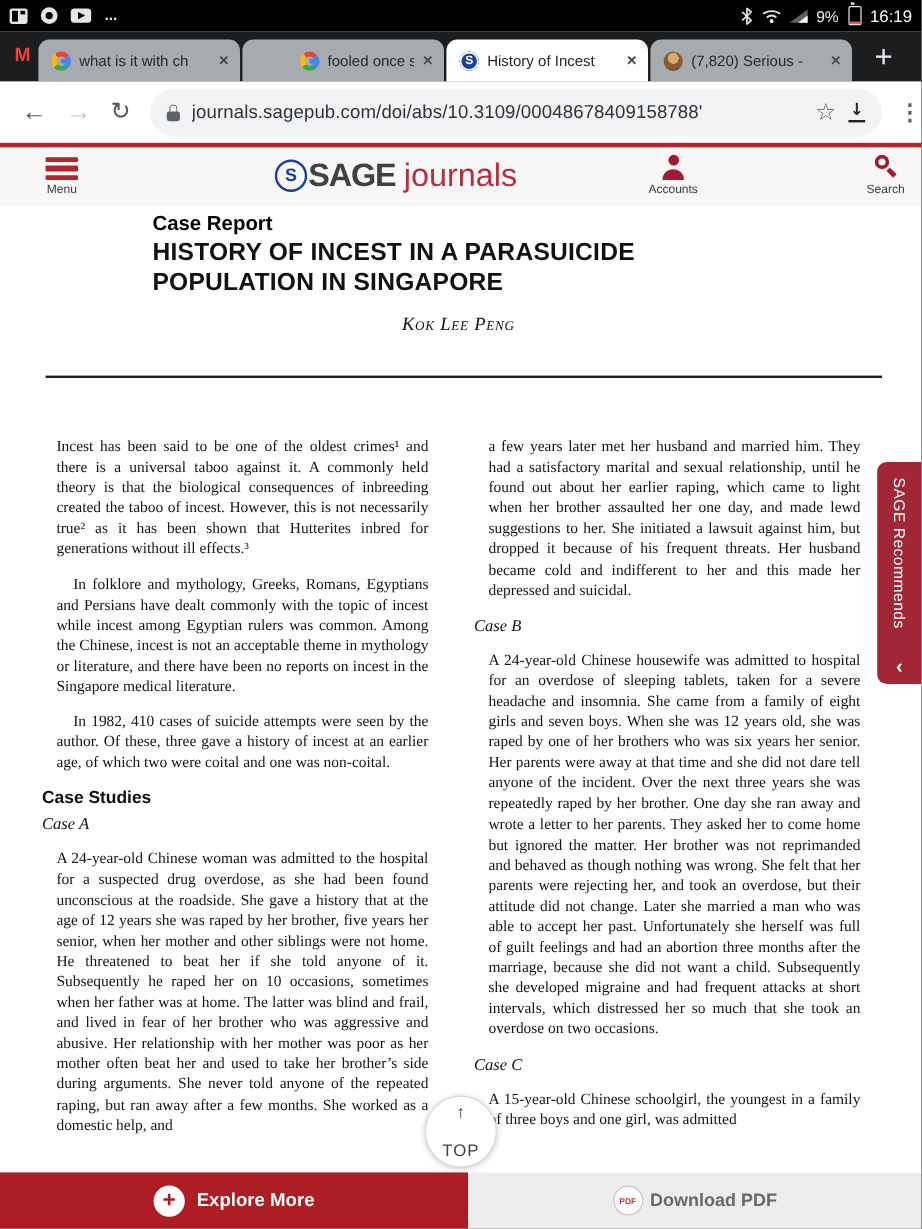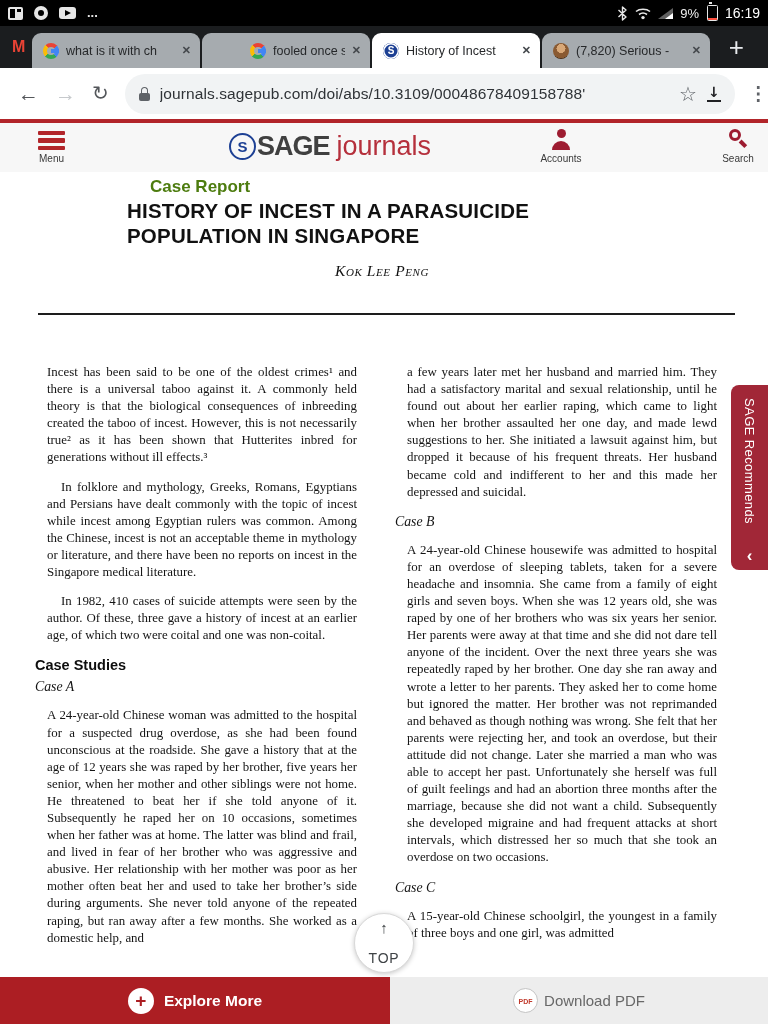--- a/index.html
+++ b/index.html
@@ -72,21 +72,21 @@
   .person{width:22px;height:21px;position:relative;}
   .person::before{content:"";position:absolute;left:6.5px;top:0;width:9px;height:9px;border-radius:50%;background:#9d1c31;}
   .person::after{content:"";position:absolute;left:2px;bottom:0;width:18px;height:9px;border-radius:9px 9px 0 0;background:#9d1c31;}
   .search-btn{left:716px;top:6px;width:44px;}
   .mag{width:22px;height:21px;position:relative;}
   .mag::before{content:"";position:absolute;left:2px;top:0;width:12px;height:12px;border:3px solid #9d1c31;border-radius:50%;box-sizing:border-box;}
   .mag::after{content:"";position:absolute;right:5px;bottom:2px;width:3.5px;height:8px;background:#9d1c31;transform:rotate(-45deg);}
 
   
   .article{position:absolute;left:0;top:172px;width:768px;height:806px;background:#fff;color:#161616;}
-  .kicker{position:absolute;left:127px;top:4px;font:700 17px/22px "Liberation Sans",sans-serif;color:#4d7c0f;margin-left:23px;}
+  .kicker{position:absolute;left:127px;top:4px;font:700 17px/22px "Liberation Sans",sans-serif;color:#000000;}
   .title-line{position:absolute;left:127px;font:700 20.5px/25px "Liberation Sans",sans-serif;color:#111;letter-spacing:.2px;}
   .title-1{top:26px;}
   .title-2{top:51px;}
   .author{position:absolute;left:35px;top:90px;width:694px;text-align:center;font-family:"Liberation Serif",serif;font-variant:small-caps;font-size:15.5px;letter-spacing:.6px;color:#111;font-style:italic;}
   .rule{position:absolute;left:38px;top:141px;width:697px;height:2px;background:#1d1d1d;}
   .cols{position:absolute;left:35px;top:180px;width:694px;height:624px;display:flex;gap:26px;overflow:hidden;}
   .col{width:334px;font-family:"Liberation Serif",serif;font-size:12.9px;line-height:17.1px;text-align:justify;color:#141414;}
   .col p{margin:12px;}
   .col p.ind{text-indent:14px;}
   .h-bold{font:700 14.5px/18px "Liberation Sans",sans-serif;margin-top:5px;color:#0e0e0e;}
@@ -99,21 +99,21 @@
   .top-btn{position:absolute;left:354px;top:913px;width:58px;height:58px;border-radius:50%;background:#fff;border:1px solid #d9d9d9;box-shadow:0 1px 5px rgba(0,0,0,.22);display:flex;flex-direction:column;align-items:center;justify-content:center;z-index:6;}
   .top-arrow{font-size:15px;line-height:15px;color:#3f4346;}
   .top-label{font-size:14px;letter-spacing:.8px;color:#3f4346;margin-top:15px;}
 
   
   .bottom-red{position:absolute;left:0;top:977px;width:390px;height:47px;background:#ac1e23;display:flex;align-items:center;justify-content:center;gap:10px;z-index:7;}
   .plus-circle{width:26px;height:26px;border-radius:50%;background:#fff;color:#ac1e23;font:700 19px/25px "Liberation Sans",sans-serif;text-align:center;}
   .explore-label{color:#fff;font-size:15.5px;font-weight:700;}
   .bottom-gray{position:absolute;left:390px;top:977px;width:378px;height:47px;background:#ededed;display:flex;align-items:center;justify-content:center;gap:6px;z-index:7;}
   .pdf-circle{width:25px;height:25px;border-radius:50%;background:#fff;border:1.5px solid #c4c4c4;color:#c0392b;font:700 7px/25px "Liberation Sans",sans-serif;text-align:center;box-sizing:border-box;}
-  .download-label{color:#686868;font-size:15px;font-weight:400;}
+  .download-label{color:#686868;font-size:15px;font-weight:700;}
 </style>
 </head>
 <body>
 
 <div class="screen">
 
   <div class="status-bar">
     <div class="sb-left">
       <span class="ic-widget"></span>
       <span class="ic-soccer"></span>

